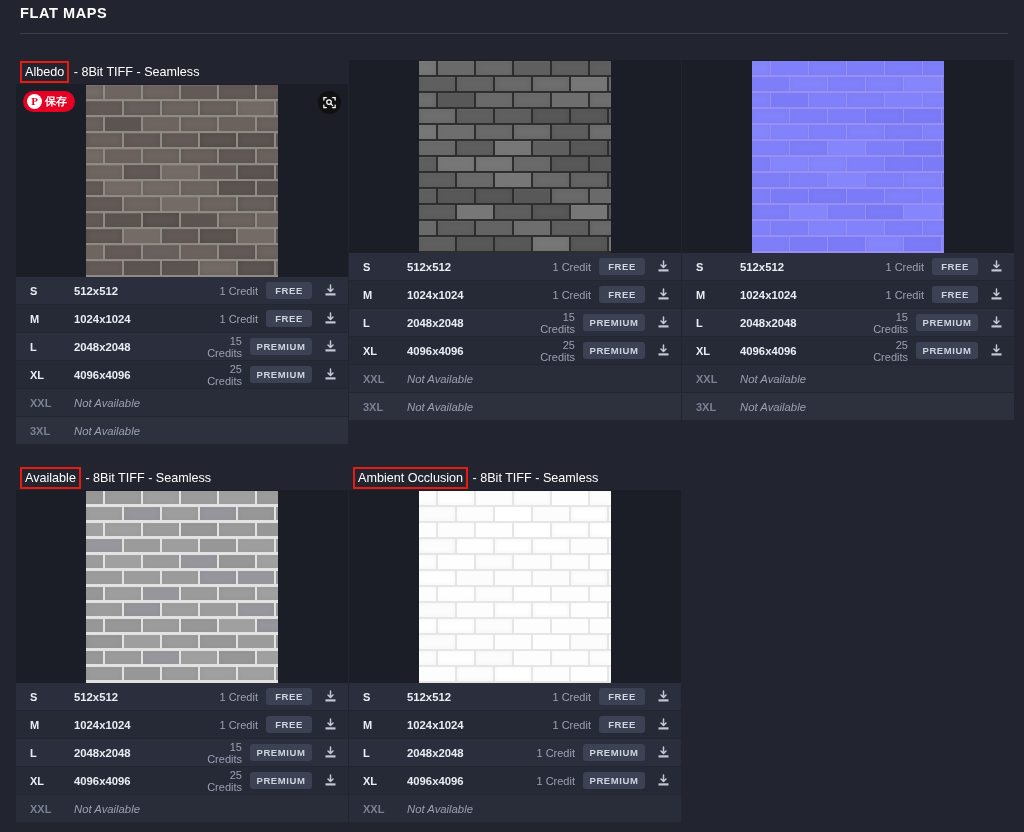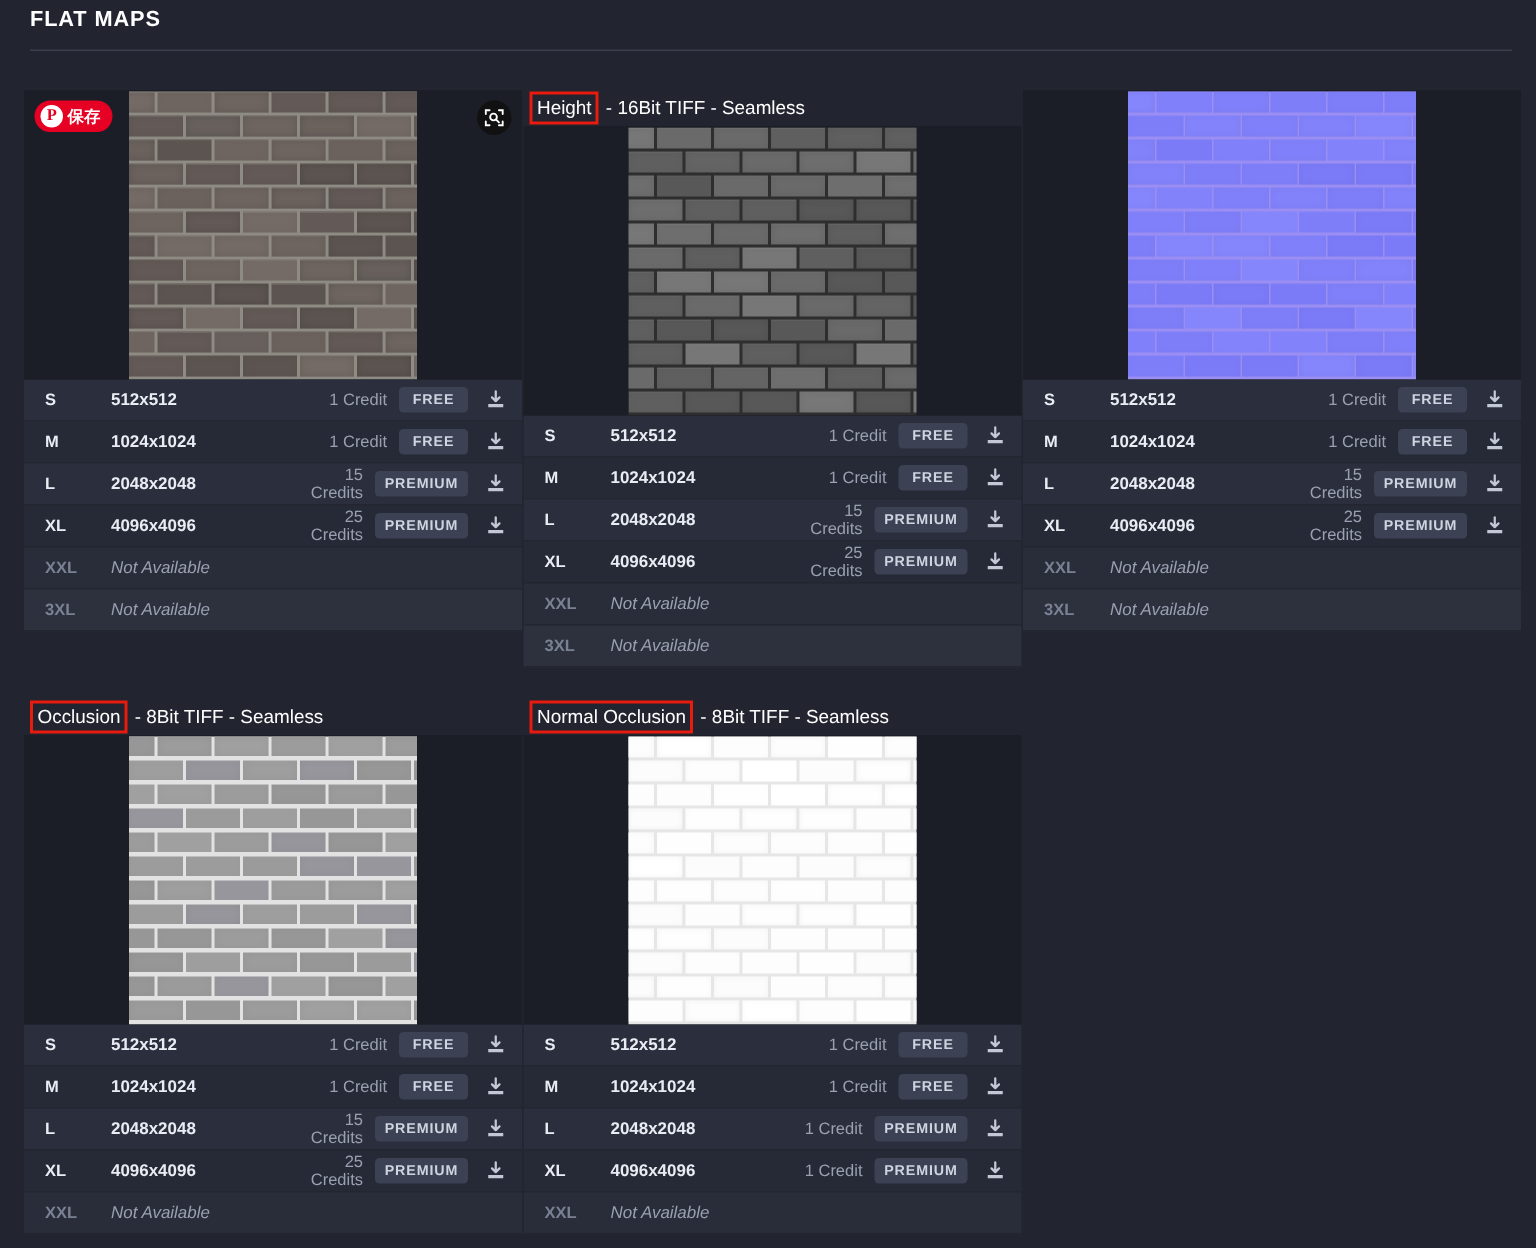--- a/index.html
+++ b/index.html
@@ -127,20 +127,21 @@
 </head>
 <body>
 
 <div class="page">
 
   <div class="section-title">FLAT MAPS</div>
   <div class="section-rule"></div>
 
   <div class="grid" id="grid">
       <div class="card card-sp">
+        <div class="card-head"><span class="hl">Albedo</span><span> - 8Bit TIFF - Seamless</span></div>
         <div class="preview">
           <div class="tex" style="background: rgb(142, 138, 132);">
             <div class="brick-layer">
               <i style="left: -19px; top: 0px; width: 36.4px; height: 14.4px; background: rgb(116, 107, 102); box-shadow: rgba(0, 0, 0, 0.14) 0px 0px 6px inset, rgba(255, 255, 255, 0.106) 0px 1px 0px inset;"></i>
               <i style="left: 19px; top: 0px; width: 36.4px; height: 14.4px; background: rgb(110, 101, 96); box-shadow: rgba(0, 0, 0, 0.024) 0px 0px 6px inset, rgba(255, 255, 255, 0.08) 0px 1px 0px inset;"></i>
               <i style="left: 57px; top: 0px; width: 36.4px; height: 14.4px; background: rgb(110, 101, 96); box-shadow: rgba(0, 0, 0, 0.137) 0px 0px 6px inset, rgba(255, 255, 255, 0.1) 0px 1px 0px inset;"></i>
               <i style="left: 95px; top: 0px; width: 36.4px; height: 14.4px; background: rgb(99, 90, 87); box-shadow: rgba(0, 0, 0, 0.02) 0px 0px 6px inset, rgba(255, 255, 255, 0.106) 0px 1px 0px inset;"></i>
               <i style="left: 133px; top: 0px; width: 36.4px; height: 14.4px; background: rgb(99, 90, 87); box-shadow: rgba(0, 0, 0, 0.11) 0px 0px 6px inset, rgba(255, 255, 255, 0.035) 0px 1px 0px inset;"></i>
               <i style="left: 171px; top: 0px; width: 36.4px; height: 14.4px; background: rgb(99, 90, 87); box-shadow: rgba(0, 0, 0, 0.118) 0px 0px 6px inset, rgba(255, 255, 255, 0.035) 0px 1px 0px inset;"></i>
               <i style="left: 0px; top: 16px; width: 36.4px; height: 14.4px; background: rgb(99, 90, 87); box-shadow: rgba(0, 0, 0, 0.05) 0px 0px 6px inset, rgba(255, 255, 255, 0.082) 0px 1px 0px inset;"></i>
@@ -276,21 +277,20 @@
             <div class="c-size">XXL</div>
             <div class="c-dim italic">Not Available</div>
           </div>
           <div class="row alt na">
             <div class="c-size">3XL</div>
             <div class="c-dim italic">Not Available</div>
           </div>
         </div>
       </div>
       <div class="card card-sp">
-        <div class="card-head"><span class="hl">Height</span><span> - 16Bit TIFF - Seamless</span></div>
         <div class="preview">
           <div class="tex" style="background: rgb(46, 46, 46);">
             <div class="brick-layer">
               <i style="left: -19px; top: 0px; width: 36px; height: 14px; background: rgb(119, 119, 119); box-shadow: rgba(0, 0, 0, 0.08) 0px 0px 6px inset, rgba(255, 255, 255, 0.06) 0px 1px 0px inset;"></i>
               <i style="left: 19px; top: 0px; width: 36px; height: 14px; background: rgb(106, 106, 106); box-shadow: rgba(0, 0, 0, 0.01) 0px 0px 6px inset, rgba(255, 255, 255, 0.043) 0px 1px 0px inset;"></i>
               <i style="left: 57px; top: 0px; width: 36px; height: 14px; background: rgb(106, 106, 106); box-shadow: rgba(0, 0, 0, 0.075) 0px 0px 6px inset, rgba(255, 255, 255, 0.055) 0px 1px 0px inset;"></i>
               <i style="left: 95px; top: 0px; width: 36px; height: 14px; background: rgb(95, 95, 95); box-shadow: rgba(0, 0, 0, 0.01) 0px 0px 6px inset, rgba(255, 255, 255, 0.06) 0px 1px 0px inset;"></i>
               <i style="left: 133px; top: 0px; width: 36px; height: 14px; background: rgb(95, 95, 95); box-shadow: rgba(0, 0, 0, 0.063) 0px 0px 6px inset, rgba(255, 255, 255, 0.02) 0px 1px 0px inset;"></i>
               <i style="left: 171px; top: 0px; width: 36px; height: 14px; background: rgb(95, 95, 95); box-shadow: rgba(0, 0, 0, 0.067) 0px 0px 6px inset, rgba(255, 255, 255, 0.02) 0px 1px 0px inset;"></i>
               <i style="left: 0px; top: 16px; width: 36px; height: 14px; background: rgb(95, 95, 95); box-shadow: rgba(0, 0, 0, 0.027) 0px 0px 6px inset, rgba(255, 255, 255, 0.043) 0px 1px 0px inset;"></i>
@@ -553,21 +553,21 @@
             <div class="c-size">XXL</div>
             <div class="c-dim italic">Not Available</div>
           </div>
           <div class="row alt na">
             <div class="c-size">3XL</div>
             <div class="c-dim italic">Not Available</div>
           </div>
         </div>
       </div>
       <div class="card card-sp">
-        <div class="card-head"><span class="hl">Occlusion</span><span> - 8Bit TIFF - Seamless</span></div>
+        <div class="card-head"><span class="hl">Available</span><span> - 8Bit TIFF - Seamless</span></div>
         <div class="preview">
           <div class="tex" style="background: rgb(226, 226, 226);">
             <div class="brick-layer">
               <i style="left: -19px; top: 0px; width: 35.8px; height: 13.8px; background: rgb(151, 151, 151); box-shadow: rgba(0, 0, 0, 0.027) 0px 0px 6px inset, rgba(255, 255, 255, 0.02) 0px 1px 0px inset;"></i>
               <i style="left: 19px; top: 0px; width: 35.8px; height: 13.8px; background: rgb(156, 156, 156); box-shadow: rgba(0, 0, 0, 0.06) 0px 0px 6px inset, rgba(255, 255, 255, 0.03) 0px 1px 0px inset;"></i>
               <i style="left: 57px; top: 0px; width: 35.8px; height: 13.8px; background: rgb(160, 160, 160); box-shadow: rgba(0, 0, 0, 0.05) 0px 0px 6px inset, rgba(255, 255, 255, 0.024) 0px 1px 0px inset;"></i>
               <i style="left: 95px; top: 0px; width: 35.8px; height: 13.8px; background: rgb(156, 156, 156); box-shadow: rgba(0, 0, 0, 0.03) 0px 0px 6px inset, rgba(255, 255, 255, 0.01) 0px 1px 0px inset;"></i>
               <i style="left: 133px; top: 0px; width: 35.8px; height: 13.8px; background: rgb(160, 160, 160); box-shadow: rgba(0, 0, 0, 0.027) 0px 0px 6px inset, rgba(255, 255, 255, 0.016) 0px 1px 0px inset;"></i>
               <i style="left: 171px; top: 0px; width: 35.8px; height: 13.8px; background: rgb(156, 156, 156); box-shadow: rgba(0, 0, 0, 0.06) 0px 0px 6px inset, rgba(255, 255, 255, 0.01) 0px 1px 0px inset;"></i>
               <i style="left: 0px; top: 16px; width: 35.8px; height: 13.8px; background: rgb(158, 158, 158); box-shadow: rgba(0, 0, 0, 0.03) 0px 0px 6px inset, rgba(255, 255, 255, 0.027) 0px 1px 0px inset;"></i>
@@ -688,21 +688,21 @@
               </svg>
             </div>
           </div>
           <div class="row na">
             <div class="c-size">XXL</div>
             <div class="c-dim italic">Not Available</div>
           </div>
         </div>
       </div>
       <div class="card card-sp">
-        <div class="card-head"><span class="hl">Normal Occlusion</span><span> - 8Bit TIFF - Seamless</span></div>
+        <div class="card-head"><span class="hl">Ambient Occlusion</span><span> - 8Bit TIFF - Seamless</span></div>
         <div class="preview">
           <div class="tex" style="background: rgb(230, 230, 230);">
             <div class="brick-layer">
               <i style="left: -19px; top: 0px; width: 36.4px; height: 14.4px; background: rgb(253, 253, 253); box-shadow: rgba(0, 0, 0, 0.04) 0px 0px 4px inset;"></i>
               <i style="left: 19px; top: 0px; width: 36.4px; height: 14.4px; background: rgb(255, 255, 255); box-shadow: rgba(0, 0, 0, 0.047) 0px 0px 4px inset;"></i>
               <i style="left: 57px; top: 0px; width: 36.4px; height: 14.4px; background: rgb(253, 253, 253); box-shadow: rgba(0, 0, 0, 0.02) 0px 0px 4px inset;"></i>
               <i style="left: 95px; top: 0px; width: 36.4px; height: 14.4px; background: rgb(253, 253, 253); box-shadow: rgba(0, 0, 0, 0.043) 0px 0px 4px inset;"></i>
               <i style="left: 133px; top: 0px; width: 36.4px; height: 14.4px; background: rgb(254, 254, 254); box-shadow: rgba(0, 0, 0, 0.004) 0px 0px 4px inset;"></i>
               <i style="left: 171px; top: 0px; width: 36.4px; height: 14.4px; background: rgb(253, 253, 253); box-shadow: rgba(0, 0, 0, 0.043) 0px 0px 4px inset;"></i>
               <i style="left: 0px; top: 16px; width: 36.4px; height: 14.4px; background: rgb(252, 252, 252); box-shadow: rgba(0, 0, 0, 0.03) 0px 0px 4px inset;"></i>

